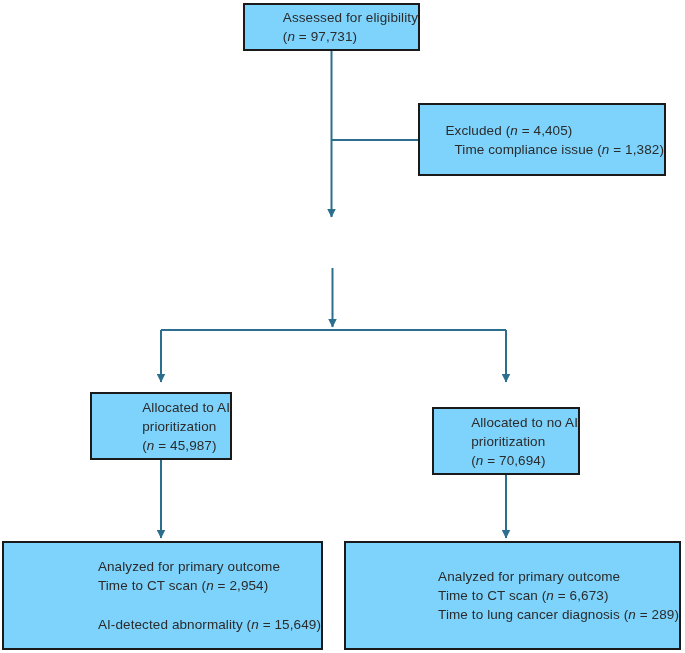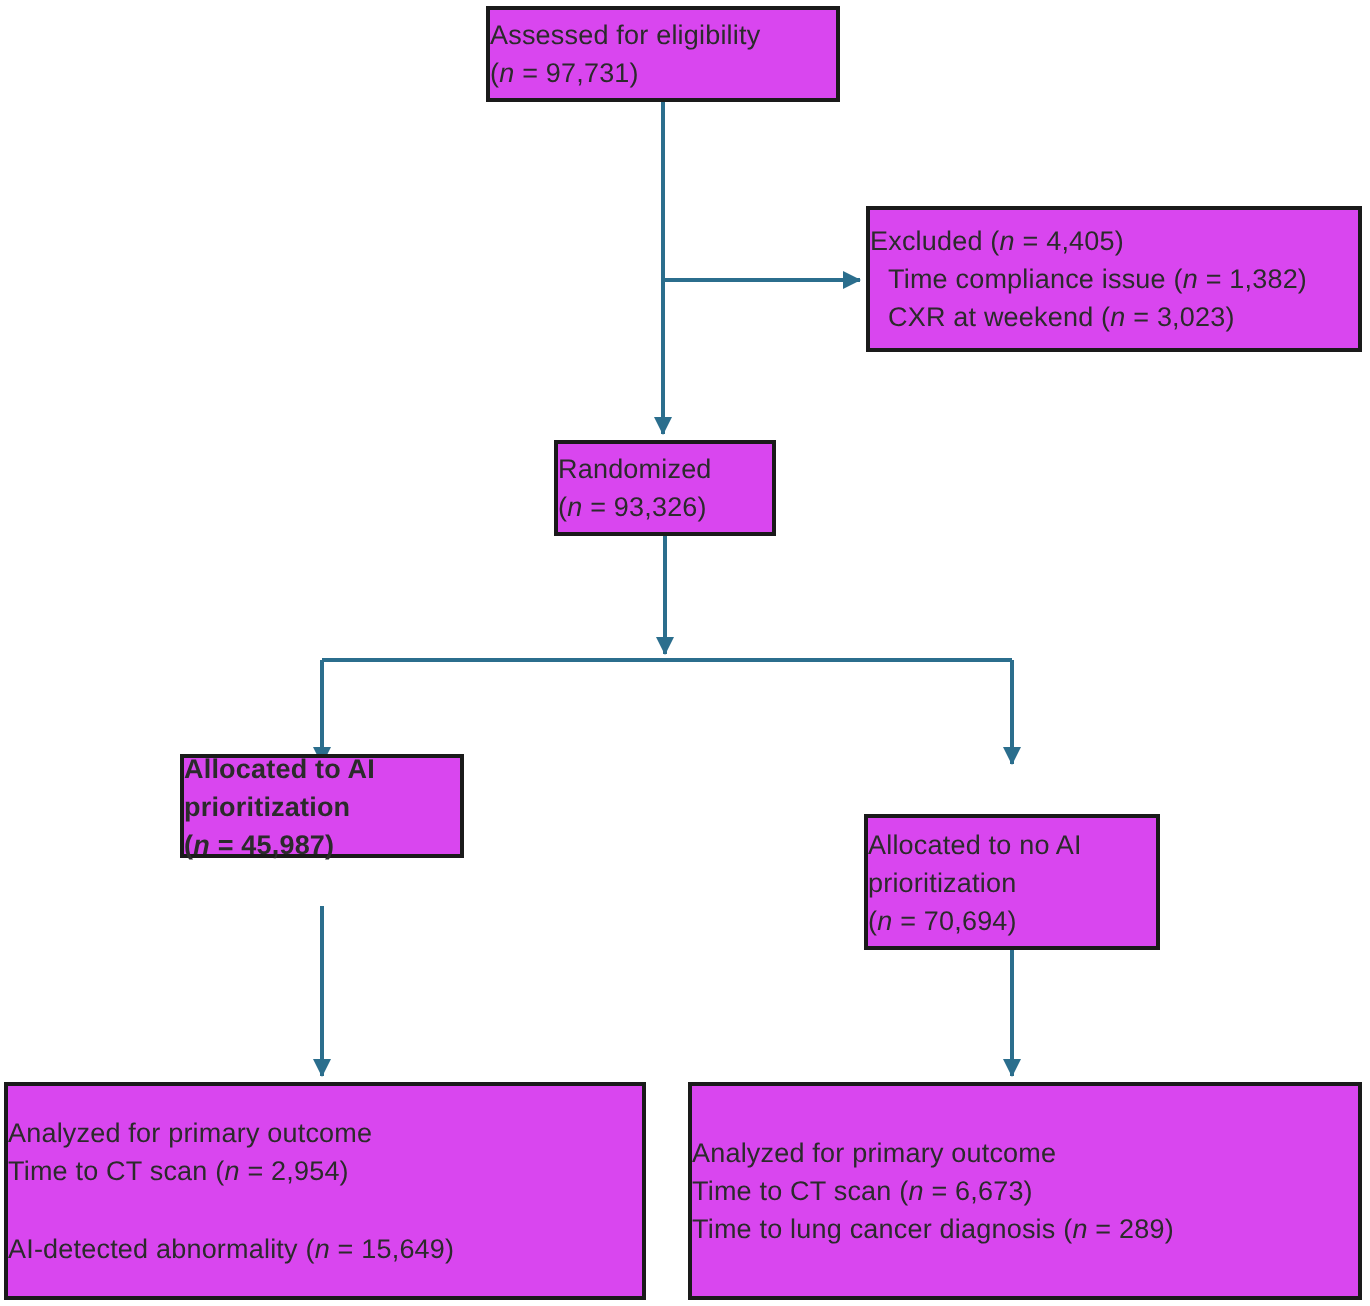--- a/index.html
+++ b/index.html
@@ -28,25 +28,25 @@
     stroke-width: 2;
     fill: none;
   }
   .arrows marker path {
     fill: var(--arrow, #2b6e8d);
     stroke: none;
   }
   .box {
     position: absolute;
     box-sizing: border-box;
-    background: #d946ef;
+    background: #7dd3fc;
     border: 2px solid var(--box-border, #1a1a1a);
     display: flex;
     align-items: center;
-    justify-content: flex-start;
+    justify-content: flex-end;
   }
   .txt {
     text-align: left;
     font-size: 13.5px;
     line-height: 19px;
     color: var(--text, #2b2b2b);
     letter-spacing: 0.1px;
   }
   .line { white-space: nowrap; }
   .line .nvar { font-style: italic; }
@@ -74,36 +74,29 @@
     <path d="M506 453 V538" marker-end="url(#ah)"></path>
   </svg>
 
   <div class="box" style="left:243px; top:3px; width:177px; height:48px;">
     <div class="txt">
       <div class="line"><span>Assessed for eligibility</span></div>
       <div class="line"><span>(</span><i class="nvar">n</i><span> = 97,731)</span></div>
     </div>
   </div>
 
-  <div class="box" style="left:433px; top:103px; width:248px; height:73px;">
+  <div class="box" style="left:418px; top:103px; width:248px; height:73px;">
     <div class="txt">
       <div class="line"><span>Excluded (</span><i class="nvar">n</i><span> = 4,405)</span></div>
       <div class="line indent"><span>Time compliance issue (</span><i class="nvar">n</i><span> = 1,382)</span></div>
-      <div class="line indent"><span>CXR at weekend (</span><i class="nvar">n</i><span> = 3,023)</span></div>
     </div>
   </div>
 
-  <div class="box" style="left:277px; top:220px; width:111px; height:48px;">
-    <div class="txt">
-      <div class="line"><span>Randomized</span></div>
-      <div class="line"><span>(</span><i class="nvar">n</i><span> = 93,326)</span></div>
-    </div>
-  </div>
 
-  <div class="box" style="left:90px; top:377px; width:142px; height:52px;font-weight:bold;">
+  <div class="box" style="left:90px; top:392px; width:142px; height:68px;">
     <div class="txt">
       <div class="line"><span>Allocated to AI</span></div>
       <div class="line"><span>prioritization</span></div>
       <div class="line"><span>(</span><i class="nvar">n</i><span> = 45,987)</span></div>
     </div>
   </div>
 
   <div class="box" style="left:432px; top:407px; width:148px; height:68px;">
     <div class="txt">
       <div class="line"><span>Allocated to no AI</span></div>

